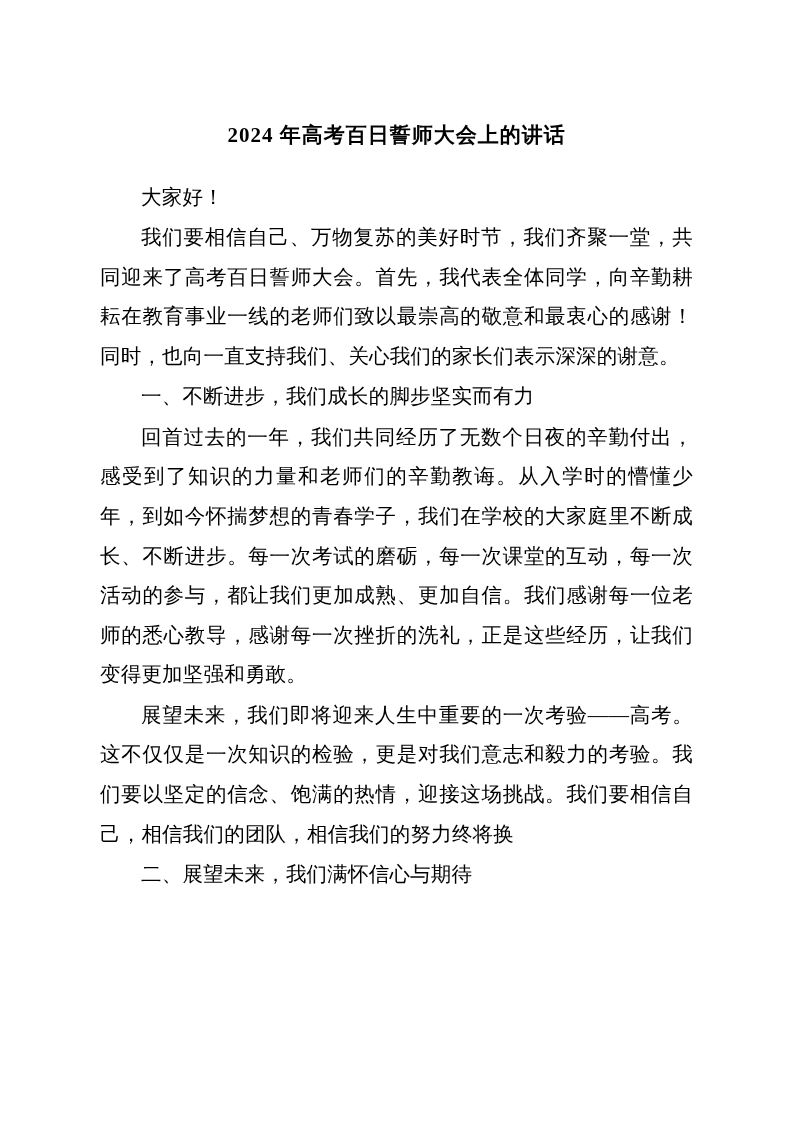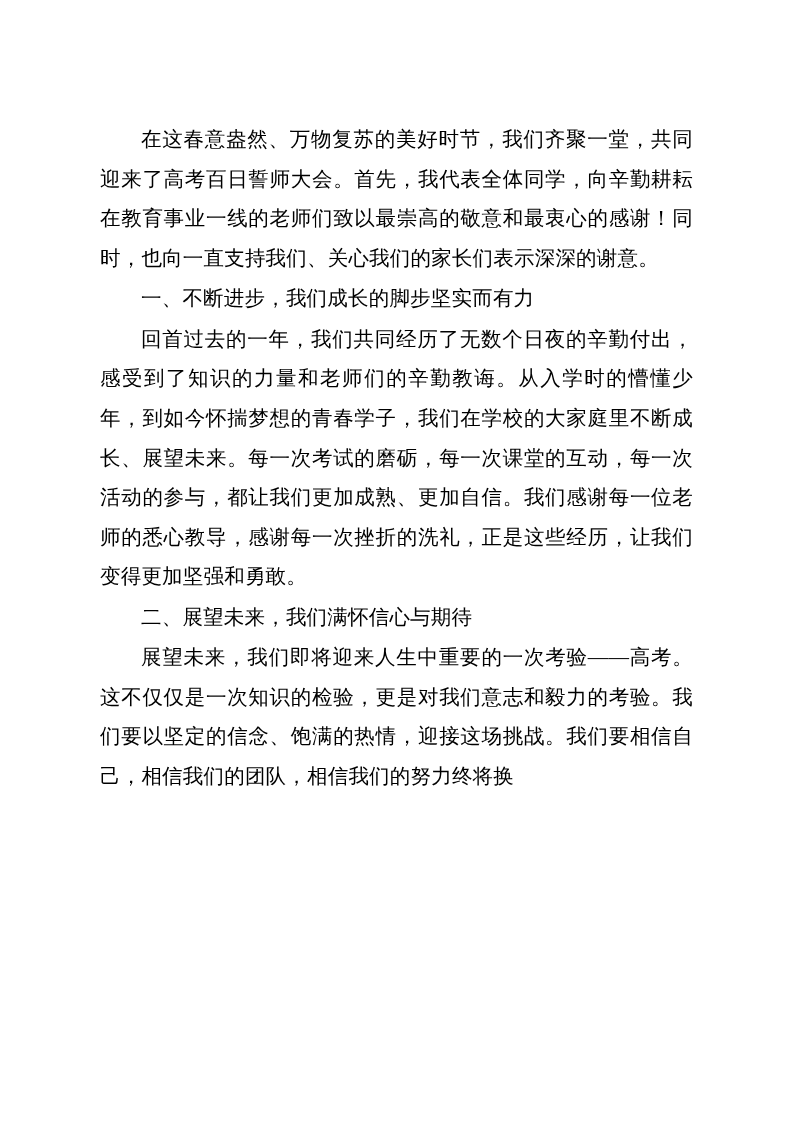--- a/index.html
+++ b/index.html
@@ -45,26 +45,28 @@
   }
   .section-head {
     text-indent: 2em;
   }
 </style>
 </head>
 <body>
 
 <div class="page">
 
+  <div class="doc-title">2024 年高考百日誓师大会上的讲话</div>
 
 
+  <p class="para indent">大家好！</p>
 
-  <p class="para indent">在这春意盎然、万物复苏的美好时节，我们齐聚一堂，共同迎来了高考百日誓师大会。首先，我代表全体同学，向辛勤耕耘在教育事业一线的老师们致以最崇高的敬意和最衷心的感谢！同时，也向一直支持我们、关心我们的家长们表示深深的谢意。</p>
+  <p class="para indent">我们要相信自己、万物复苏的美好时节，我们齐聚一堂，共同迎来了高考百日誓师大会。首先，我代表全体同学，向辛勤耕耘在教育事业一线的老师们致以最崇高的敬意和最衷心的感谢！同时，也向一直支持我们、关心我们的家长们表示深深的谢意。</p>
 
   <p class="para section-head">一、不断进步，我们成长的脚步坚实而有力</p>
 
-  <p class="para indent">回首过去的一年，我们共同经历了无数个日夜的辛勤付出，感受到了知识的力量和老师们的辛勤教诲。从入学时的懵懂少年，到如今怀揣梦想的青春学子，我们在学校的大家庭里不断成长、展望未来。每一次考试的磨砺，每一次课堂的互动，每一次活动的参与，都让我们更加成熟、更加自信。我们感谢每一位老师的悉心教导，感谢每一次挫折的洗礼，正是这些经历，让我们变得更加坚强和勇敢。</p>
+  <p class="para indent">回首过去的一年，我们共同经历了无数个日夜的辛勤付出，感受到了知识的力量和老师们的辛勤教诲。从入学时的懵懂少年，到如今怀揣梦想的青春学子，我们在学校的大家庭里不断成长、不断进步。每一次考试的磨砺，每一次课堂的互动，每一次活动的参与，都让我们更加成熟、更加自信。我们感谢每一位老师的悉心教导，感谢每一次挫折的洗礼，正是这些经历，让我们变得更加坚强和勇敢。</p>
+
+  <p class="para indent">展望未来，我们即将迎来人生中重要的一次考验——高考。这不仅仅是一次知识的检验，更是对我们意志和毅力的考验。我们要以坚定的信念、饱满的热情，迎接这场挑战。我们要相信自己，相信我们的团队，相信我们的努力终将换</p>
 
   <p class="para section-head">二、展望未来，我们满怀信心与期待</p>
-
-  <p class="para indent">展望未来，我们即将迎来人生中重要的一次考验——高考。这不仅仅是一次知识的检验，更是对我们意志和毅力的考验。我们要以坚定的信念、饱满的热情，迎接这场挑战。我们要相信自己，相信我们的团队，相信我们的努力终将换</p>
 
 </div>
 
 </body></html>

